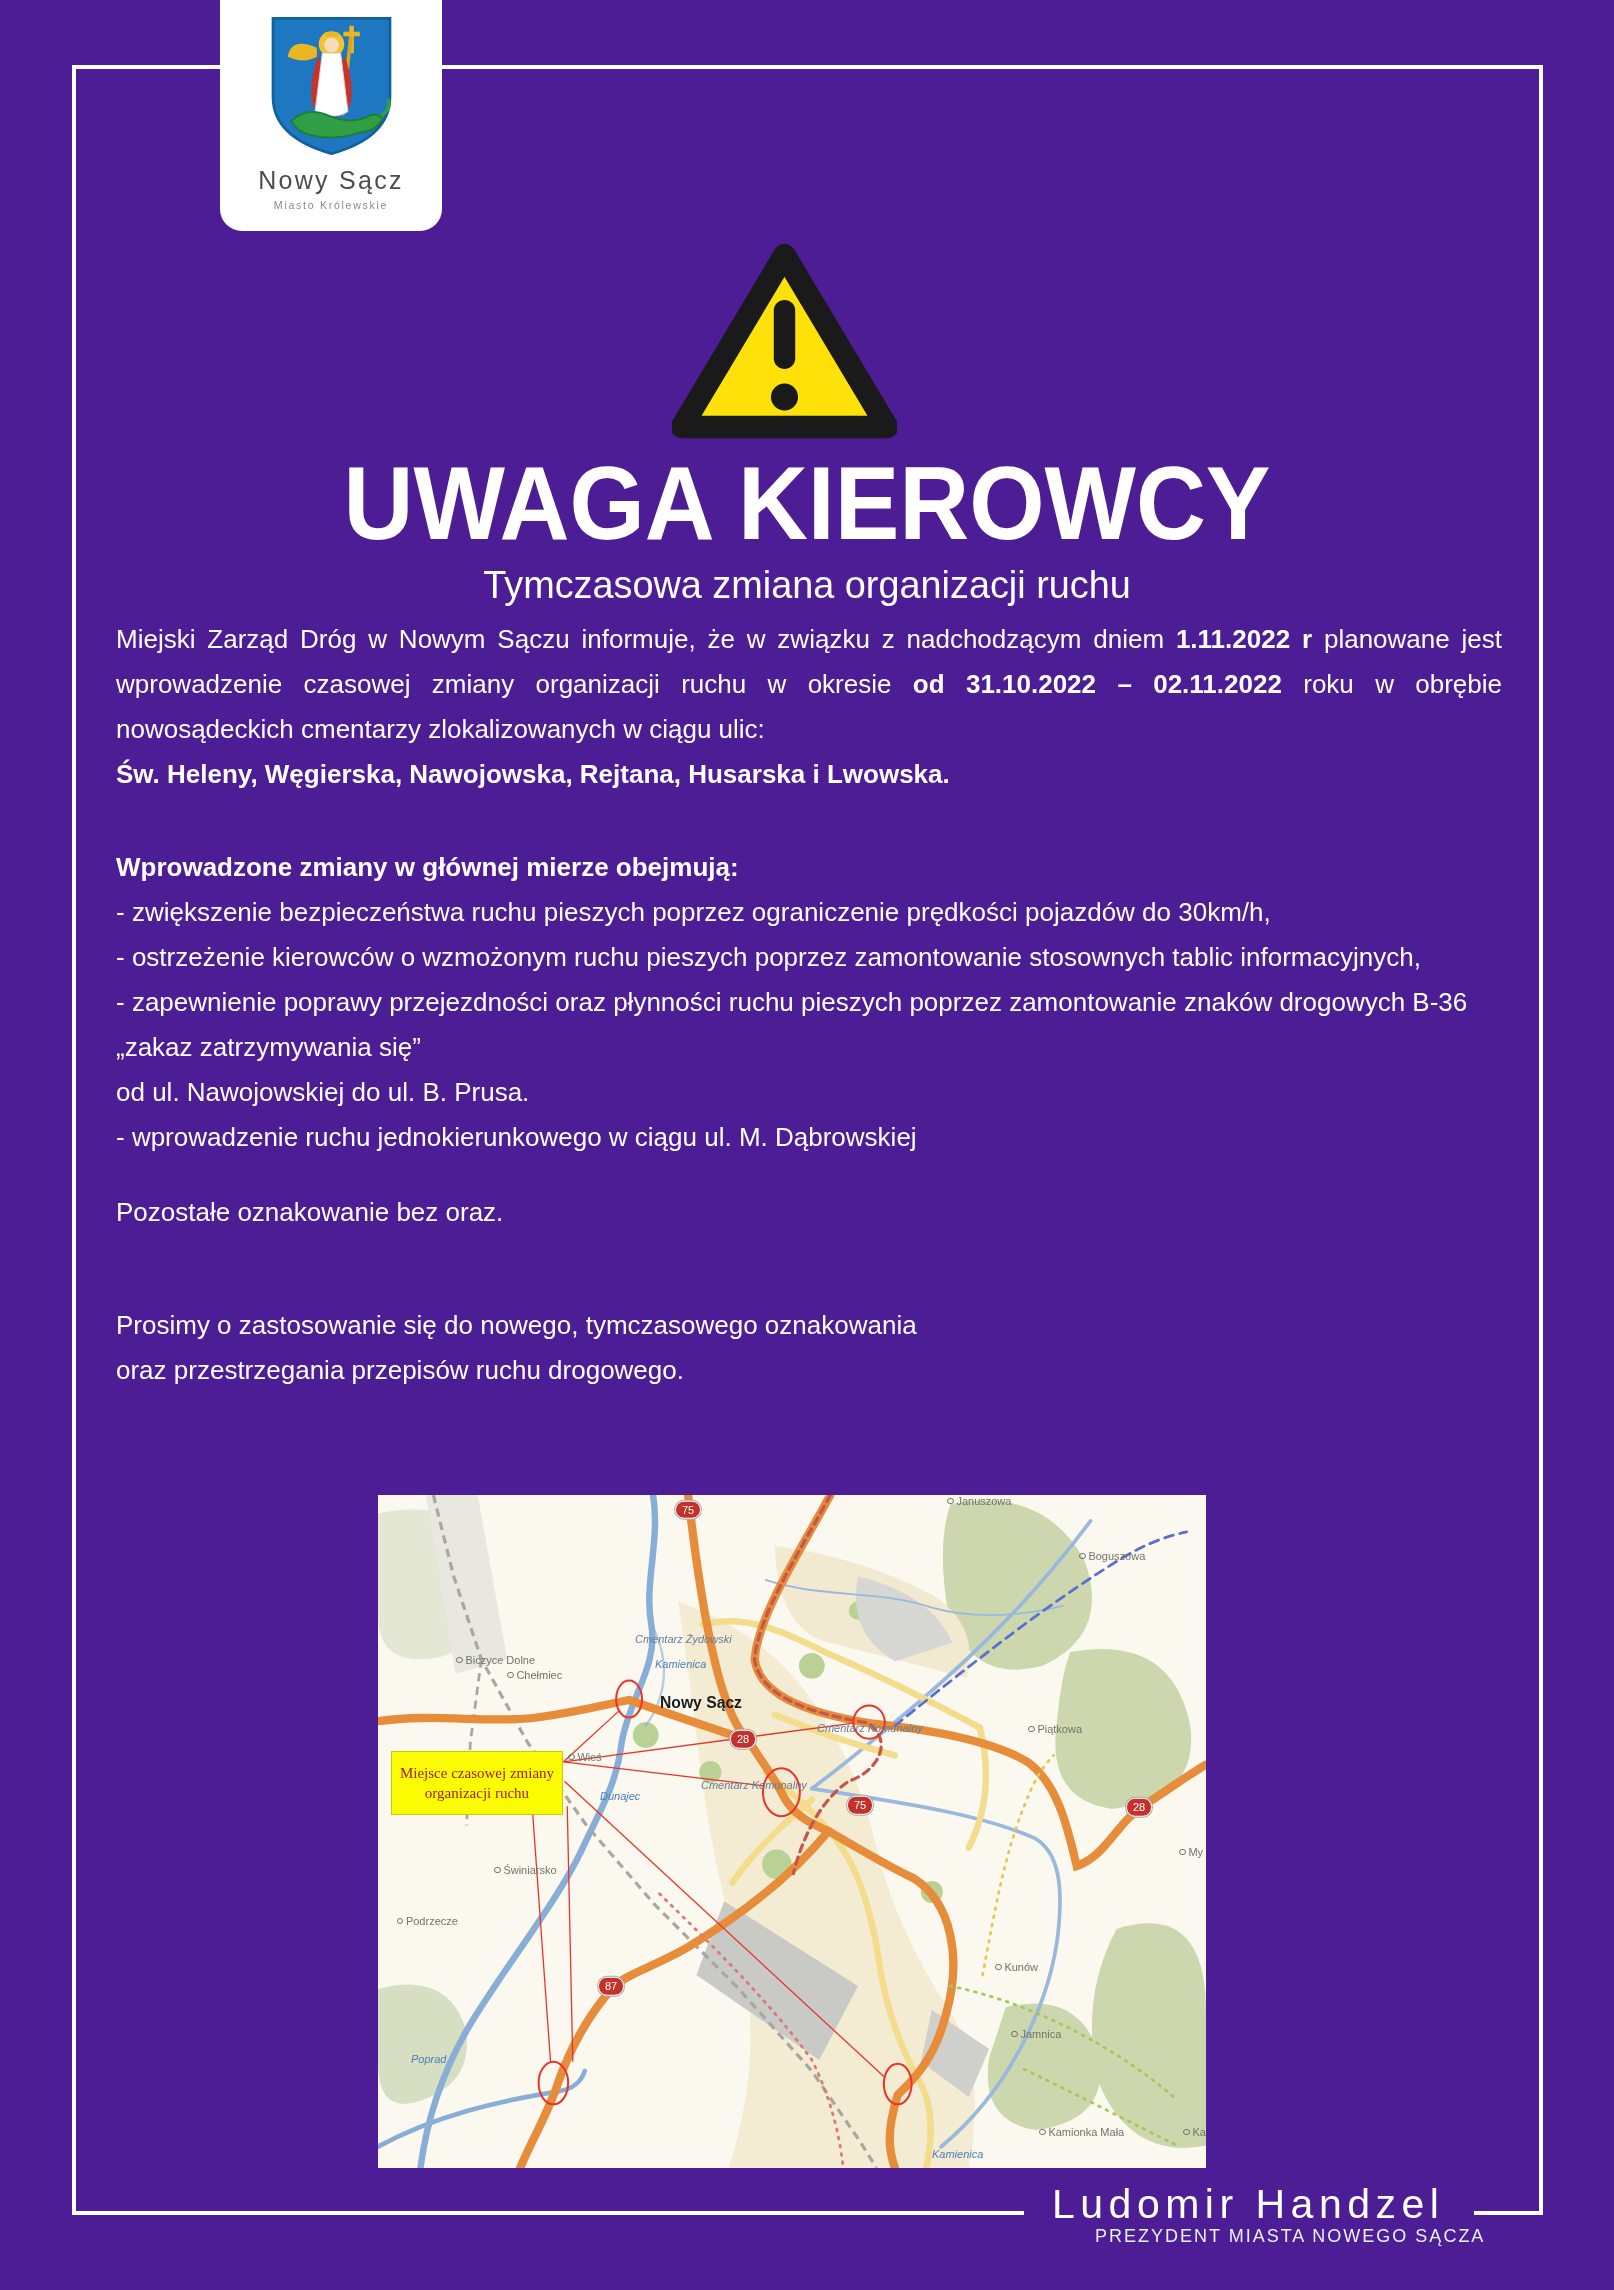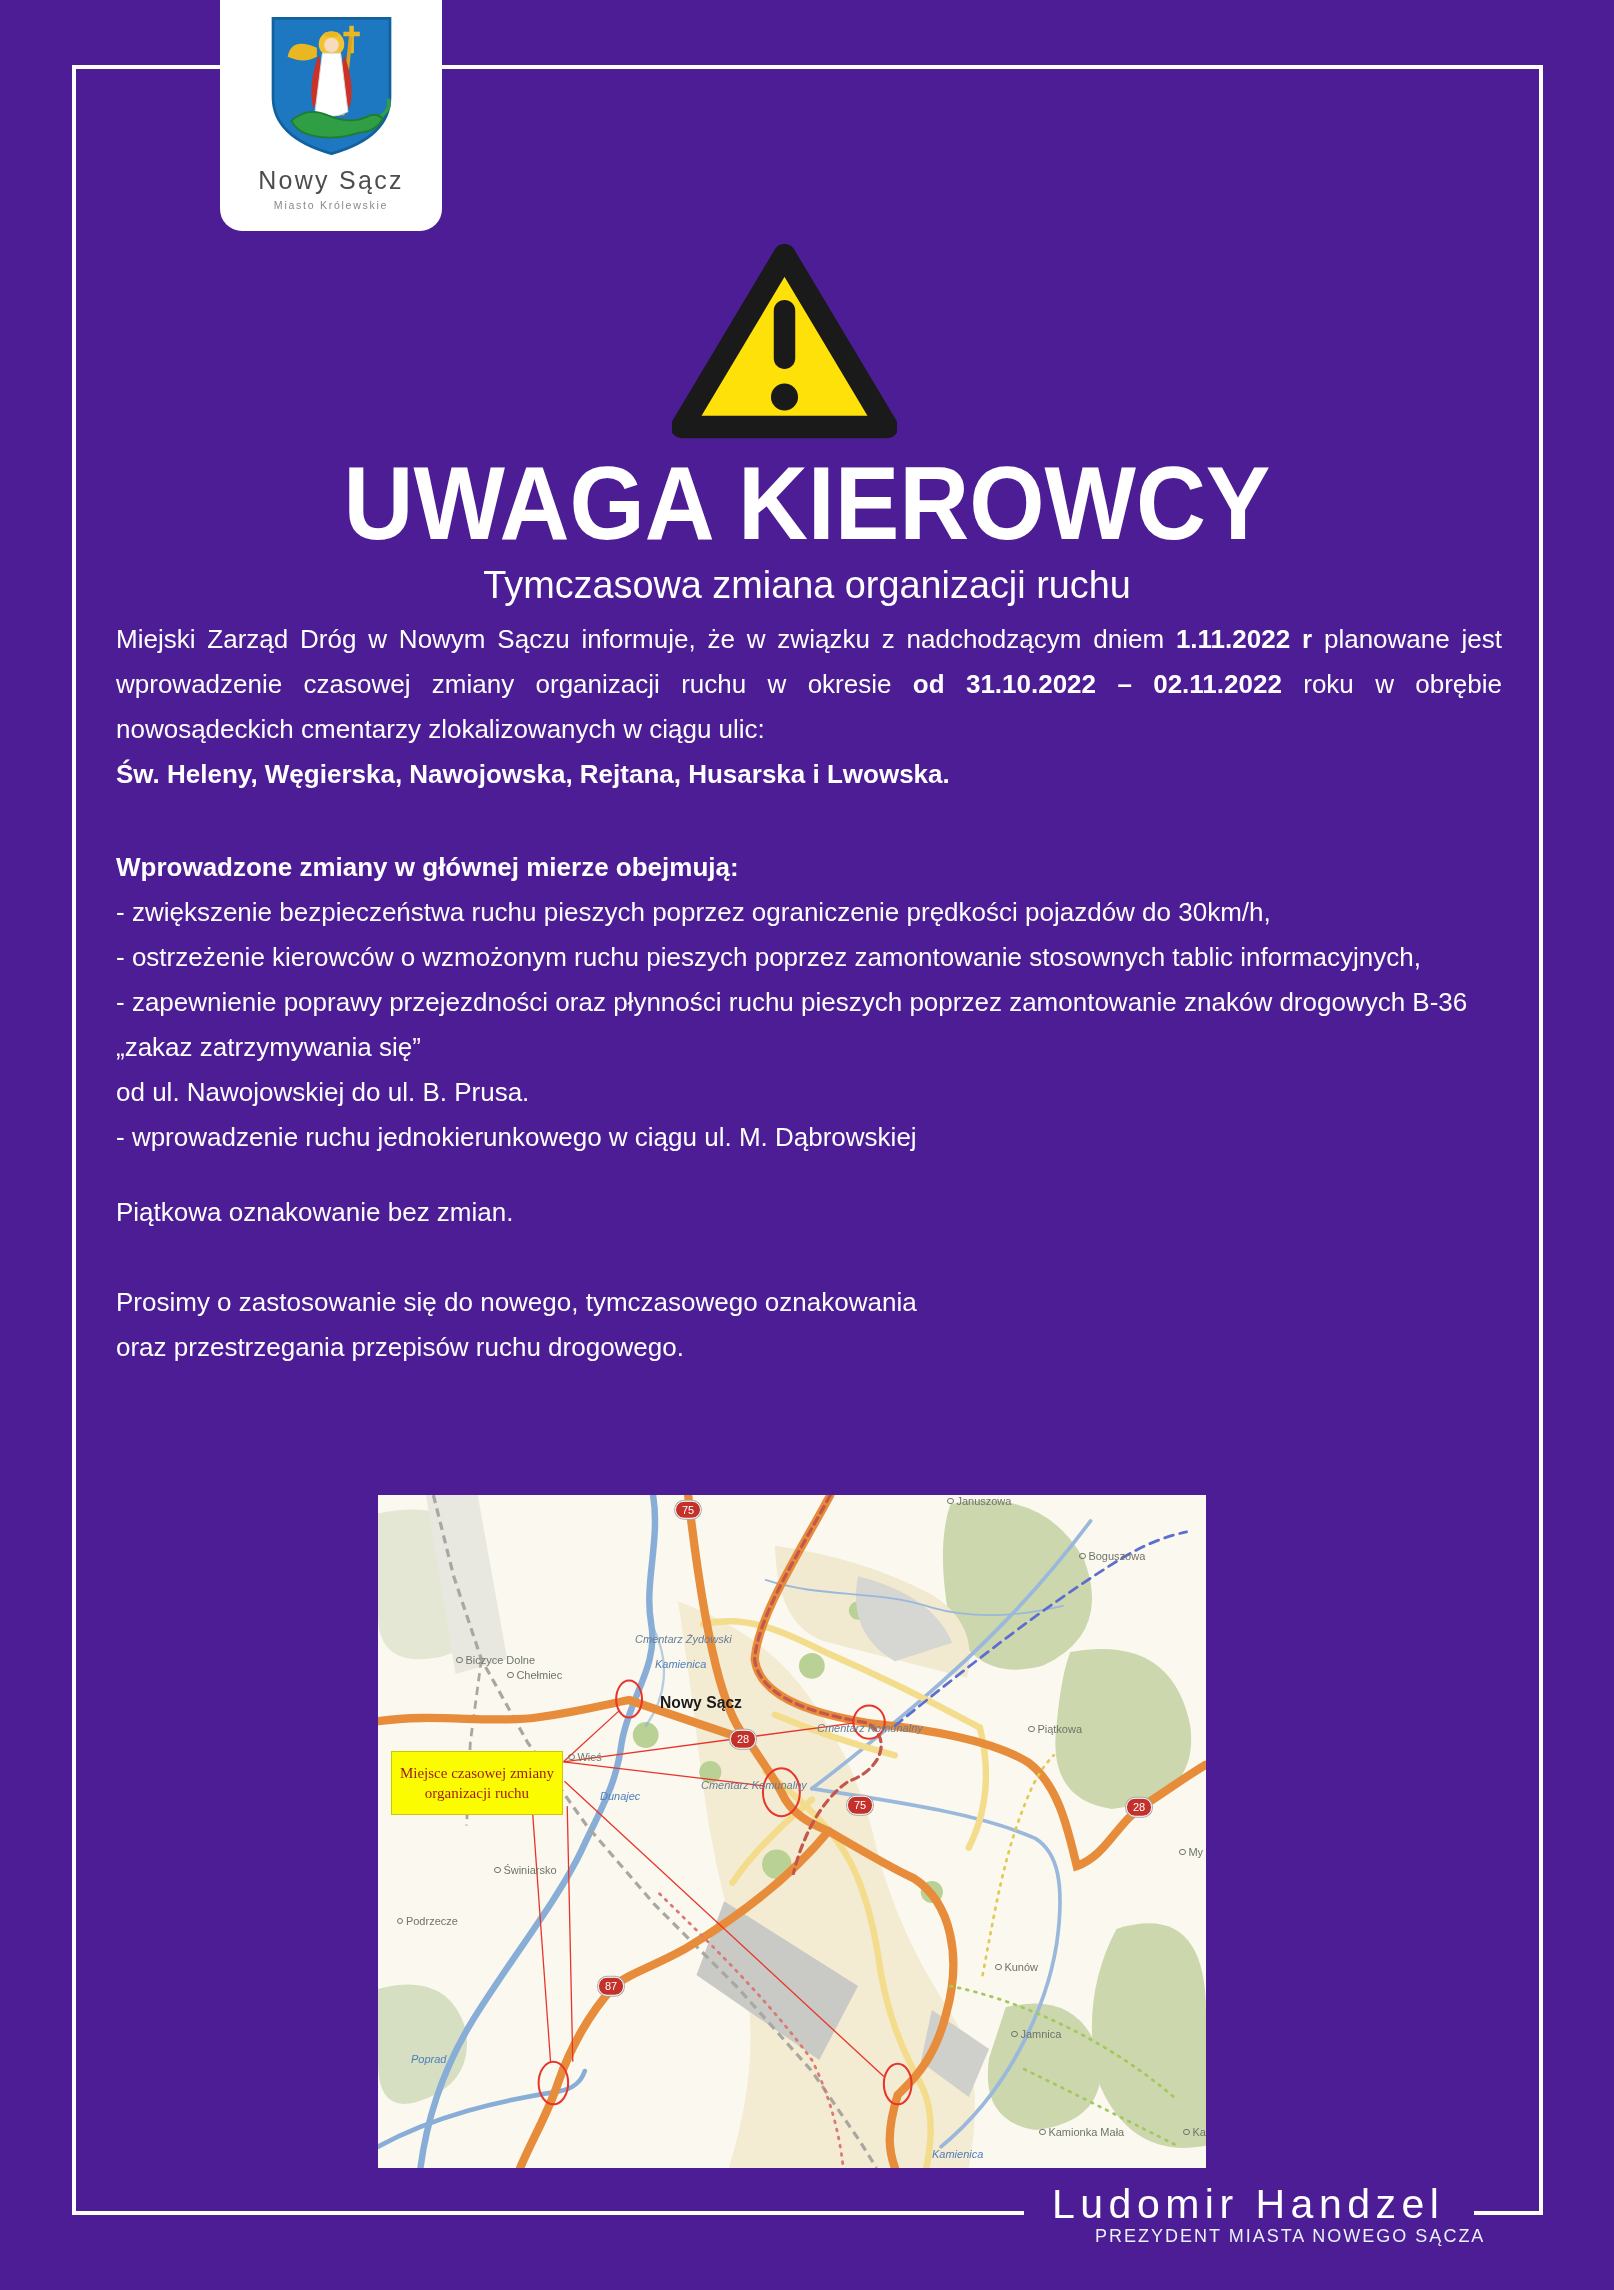--- a/index.html
+++ b/index.html
@@ -33,21 +33,21 @@
   
   .body-block {
     position:absolute; left:116px; top:617px; width:1386px;
     font-size:26px; line-height:45px; font-weight:400;
   }
   .body-block .p1 { text-align:justify; }
   .body-block b { font-weight:bold; }
   .streets { font-weight:bold; }
   .changes-heading { font-weight:bold; margin-top:48px; }
   .note { margin-top:30px; }
-  .request { margin-top:45px; }
+  .request { margin-top:68px; }
   
   .map {
     position:absolute; left:378px; top:1495px; width:828px; height:673px;
     background:#fbf9ef; overflow:hidden;
   }
   .map svg.base { position:absolute; left:0; top:0; }
   .lbl {
     position:absolute; font-size:11px; color:#6f746a; white-space:nowrap;
     font-family:"Liberation Sans", sans-serif;
   }
@@ -126,21 +126,21 @@
 
   <div class="body-block">
     <div class="p1"><span>Miejski Zarząd Dróg w Nowym Sączu informuje, że w związku z nadchodzącym dniem </span><b>1.11.2022 r</b><span> planowane jest wprowadzenie czasowej zmiany organizacji ruchu w okresie </span><b>od 31.10.2022 – 02.11.2022</b><span> roku w obrębie nowosądeckich cmentarzy zlokalizowanych w ciągu ulic:</span></div>
     <div class="streets">Św. Heleny, Węgierska, Nawojowska, Rejtana, Husarska i Lwowska.</div>
     <div class="changes-heading">Wprowadzone zmiany w głównej mierze obejmują:</div>
     <div>- zwiększenie bezpieczeństwa ruchu pieszych poprzez ograniczenie prędkości pojazdów do 30km/h,</div>
     <div>- ostrzeżenie kierowców o wzmożonym ruchu pieszych poprzez zamontowanie stosownych tablic informacyjnych,</div>
     <div>- zapewnienie poprawy przejezdności oraz płynności ruchu pieszych poprzez zamontowanie znaków drogowych B-36 „zakaz zatrzymywania się”</div>
     <div>od ul. Nawojowskiej do ul. B. Prusa.</div>
     <div>- wprowadzenie ruchu jednokierunkowego w ciągu ul. M. Dąbrowskiej</div>
-    <div class="note">Piątkowa oznakowanie bez zmian.</div>
+    <div class="note">Pozostałe oznakowanie bez oraz.</div>
     <div class="request">
       <div>Prosimy o zastosowanie się do nowego, tymczasowego oznakowania</div>
       <div>oraz przestrzegania przepisów ruchu drogowego.</div>
     </div>
   </div>
 
   <div class="map">
     <svg class="base" width="828" height="673" viewBox="0 0 897 729">
       <rect width="897" height="729" fill="#fbf9ef"></rect>
       <g>

